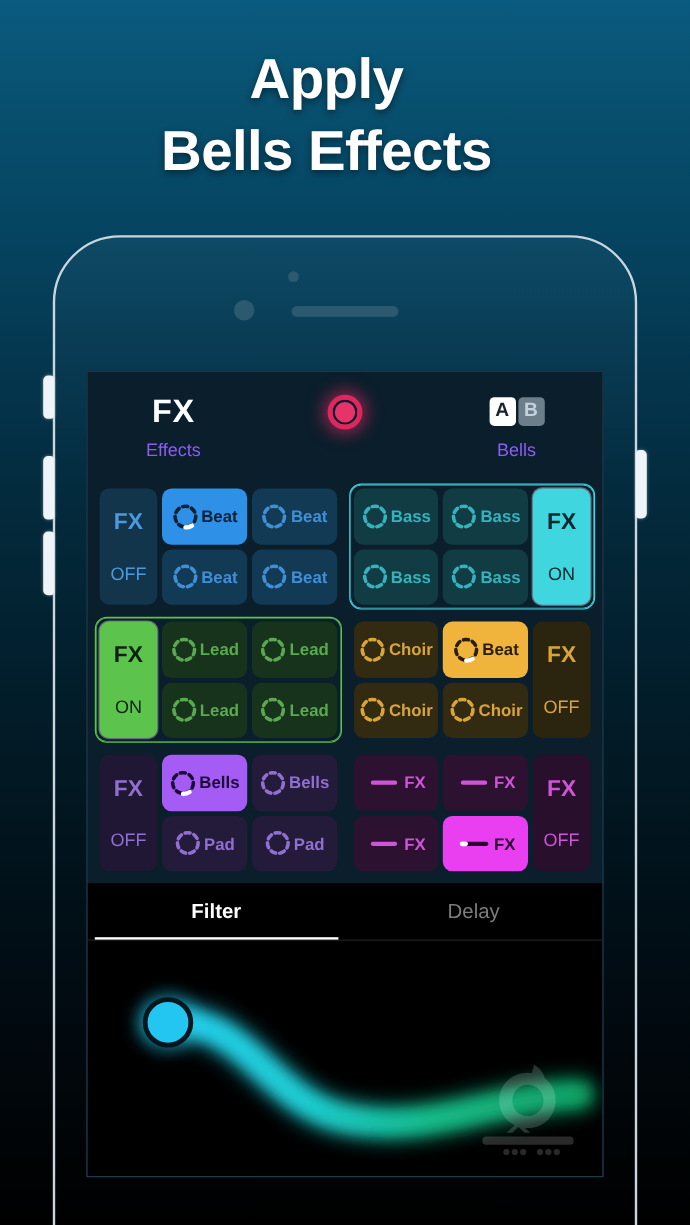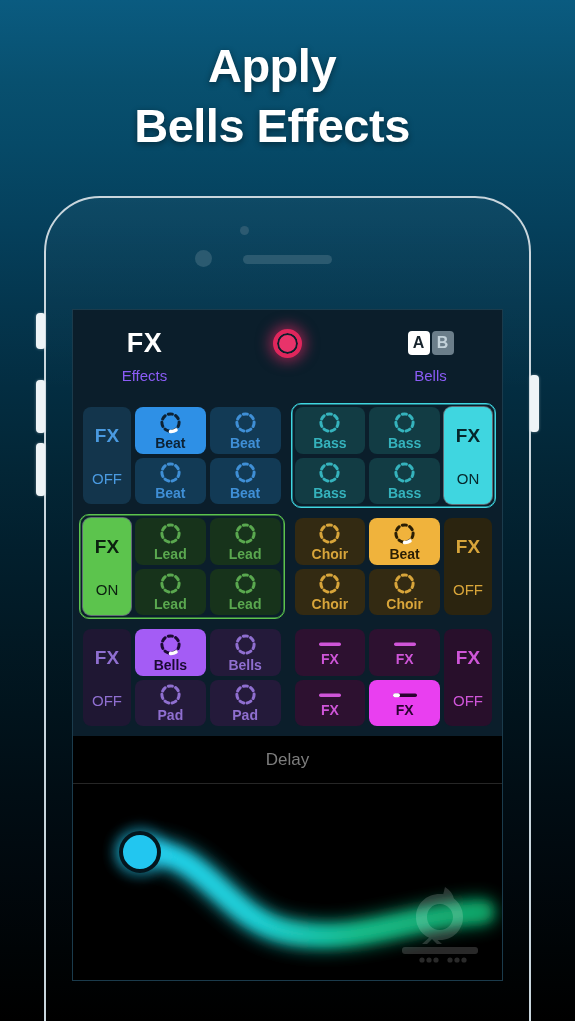--- a/index.html
+++ b/index.html
@@ -197,21 +197,21 @@
   .padgrid {
     flex: 1;
     display: grid;
     grid-template-columns: 1fr 1fr;
     grid-template-rows: 1fr 1fr;
     gap: 4px;
   }
   .pad {
     border-radius: 8px;
     display: flex;
-    flex-direction: column;
+    flex-direction: row;
     align-items: center;
     justify-content: center;
     gap: 2px;
     font-size: 14px;
     font-weight: bold;
   }
   .knob { width: 23px; height: 23px; }
   .padlabel { line-height: 14px; }
 
   
@@ -511,20 +511,21 @@
             <div class="fxbtn" style="background:#280f2b;color:#cf55d8;
              ">
       <span>FX</span>
       <span class="st">OFF</span>
     </div>
           </div>
   </div>
       </div>
 
     <div class="tabs" id="tabs">
+        <div class="tab active">Filter</div>
         <div class="tab">Delay</div>
       </div>
 
     <div class="xypad">
       <svg width="431" height="230" viewBox="0 0 431 230">
         <defs>
           <linearGradient id="curveGrad" x1="0" y1="0" x2="1" y2="0">
             <stop offset="0%" stop-color="#27d4f5"></stop>
             <stop offset="35%" stop-color="#1fd2d8"></stop>
             <stop offset="65%" stop-color="#14c08c"></stop>

